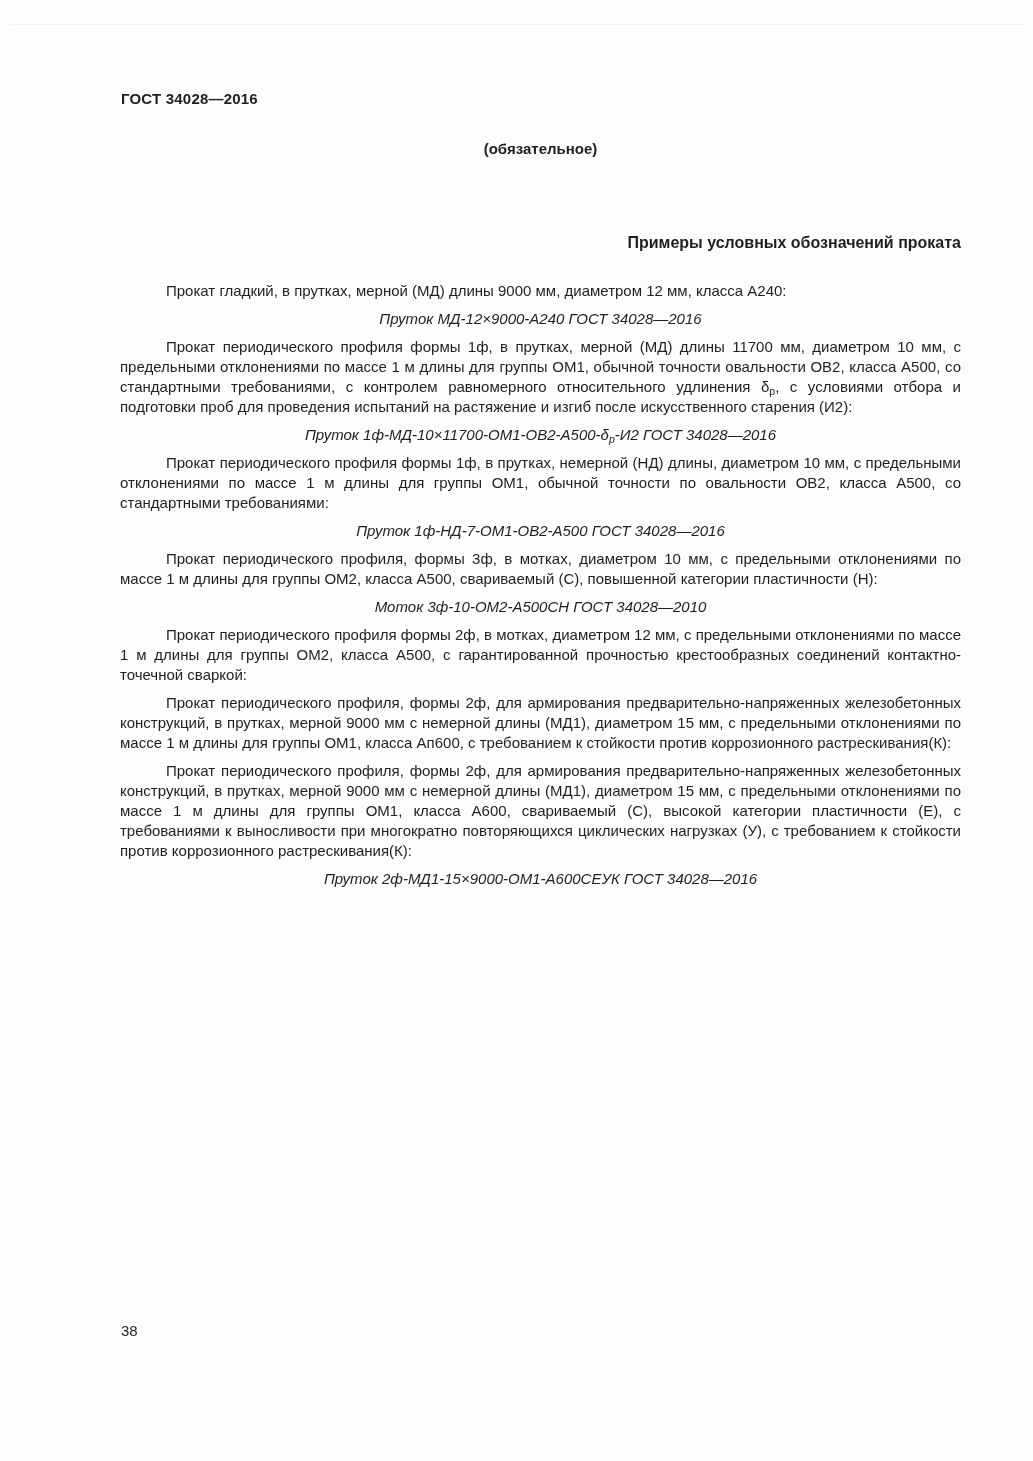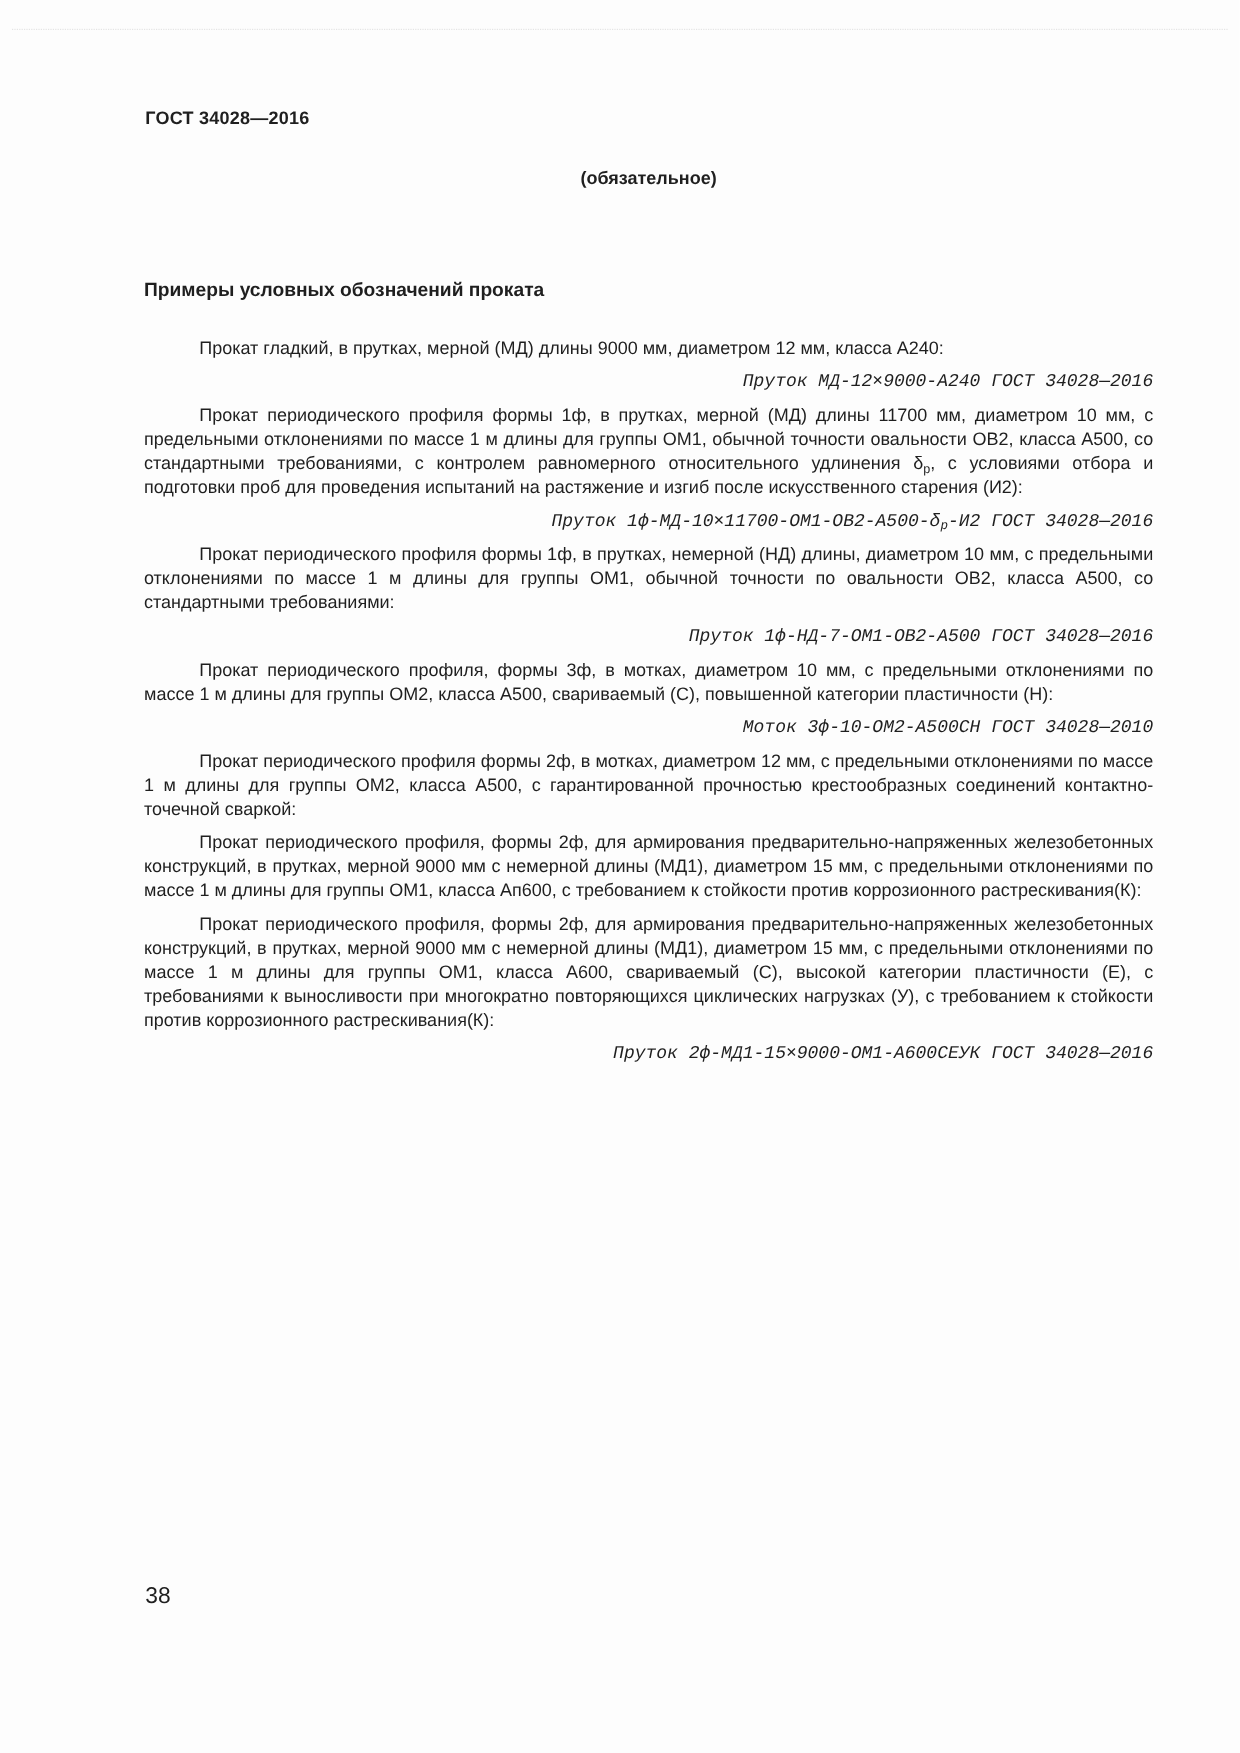--- a/index.html
+++ b/index.html
@@ -33,53 +33,52 @@
     text-align: center;
     font-size: 15px;
     font-weight: bold;
     line-height: 20px;
   }
   .section-title {
     position: absolute;
     left: 120px; top: 233px;
     width: 841px;
     margin: 0;
-    text-align: left;
+    text-align: right;
     font-size: 16px;
     font-weight: bold;
     line-height: 20px;
   }
   .content {
     position: absolute;
     left: 120px; top: 281px;
     width: 841px;
     font-size: 15px;
     line-height: 20px;
   }
   .content > * { margin: 8px 0 0 0; }
   .content > :first-child { margin-top: 0; }
   .para {
     text-align: justify;
     text-indent: 46px;
   }
   .designation {
-    text-align: right;
+    text-align: center;
     font-style: italic;
     text-indent: 0;
-    font-family: Liberation Mono, monospace;
   }
   sub.idx {
     font-size: 10.5px;
     line-height: 0;
     vertical-align: -3px;
   }
   .page-number {
     position: absolute;
     left: 121px; top: 1322px;
-    font-size: 19px;
+    font-size: 15px;
     line-height: 18px;
   }
 </style>
 </head>
 <body>
 
 <div class="page">
 
   <div class="scan-artifact"></div>
 

